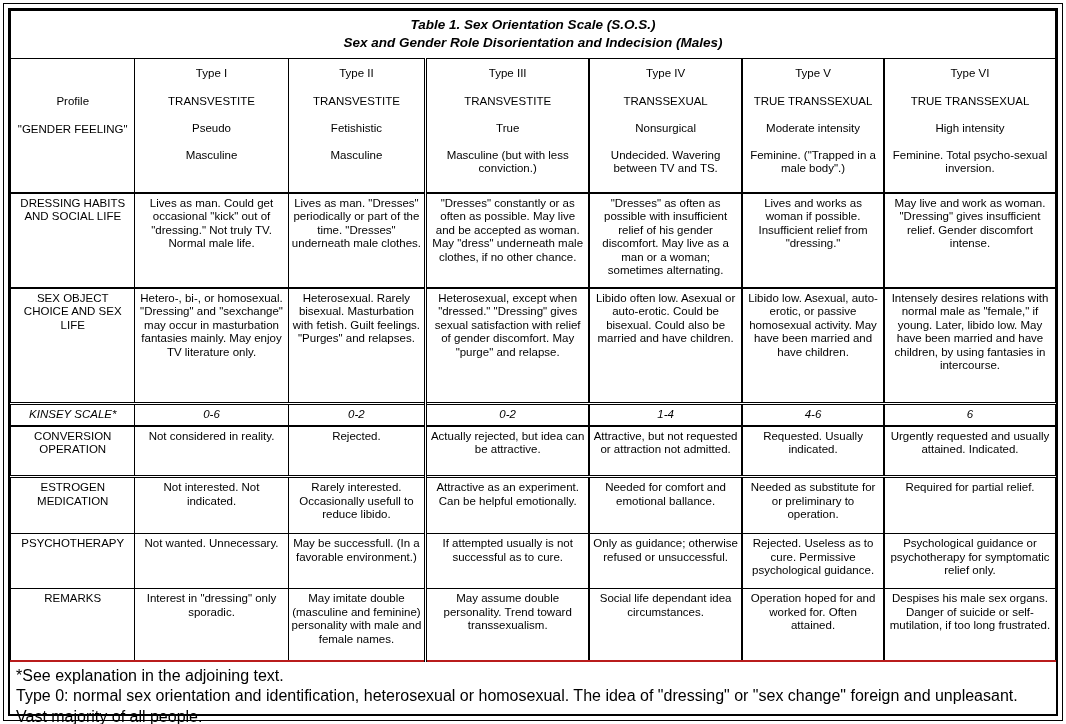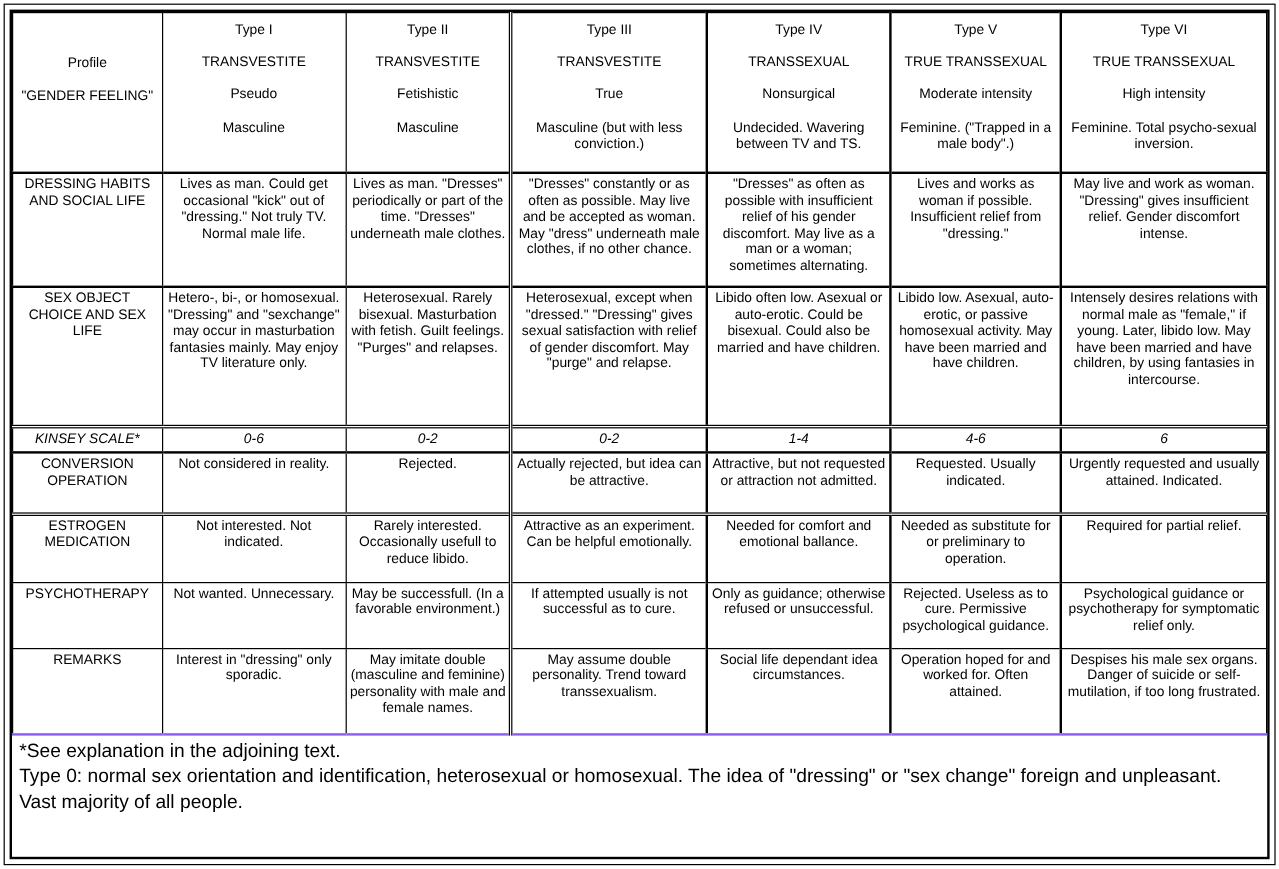--- a/index.html
+++ b/index.html
@@ -35,21 +35,21 @@
   .c3 { border-left: 3px double #000; }
   .c4 { border-left: 2px solid #000; }
   .c5 { border-left: 2px solid #000; }
   .c6 { border-left: 2px solid #000; }
 
   
   tr.r-dressing td   { border-top: 2px solid #000; }
   tr.r-sexobject td  { border-top: 2px solid #000; }
   tr.r-kinsey td     { border-top: 3px double #000; border-bottom: 2px solid #000; vertical-align: middle; font-style: italic; }
   tr.r-estrogen td   { border-top: 3px double #000; }
-  tr.r-remarks td    { border-bottom: 2px solid #8b5cf6; margin-top: 43px; }
+  tr.r-remarks td    { border-bottom: 2px solid #b91c1c; margin-top: 43px; }
 
   
   tr.title-row    { height: 40px; }
   tr.profile-row  { height: 123px; }
   tr.r-dressing   { height: 95px; }
   tr.r-sexobject  { height: 116px; }
   tr.r-kinsey     { height: 22px; }
   tr.r-conversion { height: 51px; }
   tr.r-estrogen   { height: 57px; }
   tr.r-psycho     { height: 55px; }
@@ -82,20 +82,26 @@
           <col style="width:122px">
             <col style="width:150px">
             <col style="width:135px">
           <col style="width:160px">
             <col style="width:150px">
             <col style="width:139px">
           <col style="width:168px">
         </colgroup>
 
         <tbody>
+            <tr class="title-row">
+          <td colspan="7" class="title-cell">
+            <div>Table 1. Sex Orientation Scale (S.O.S.)</div>
+            <div>Sex and Gender Role Disorientation and Indecision (Males)</div>
+          </td>
+        </tr>
 
 
         <tr class="profile-row">
           <td class="profile-label">
             <div class="pline">Profile</div>
             <div class="pline">"GENDER FEELING"</div>
           </td>
           <td class="pcell">
             <div class="pline">Type I</div>
             <div class="pline">TRANSVESTITE</div>

